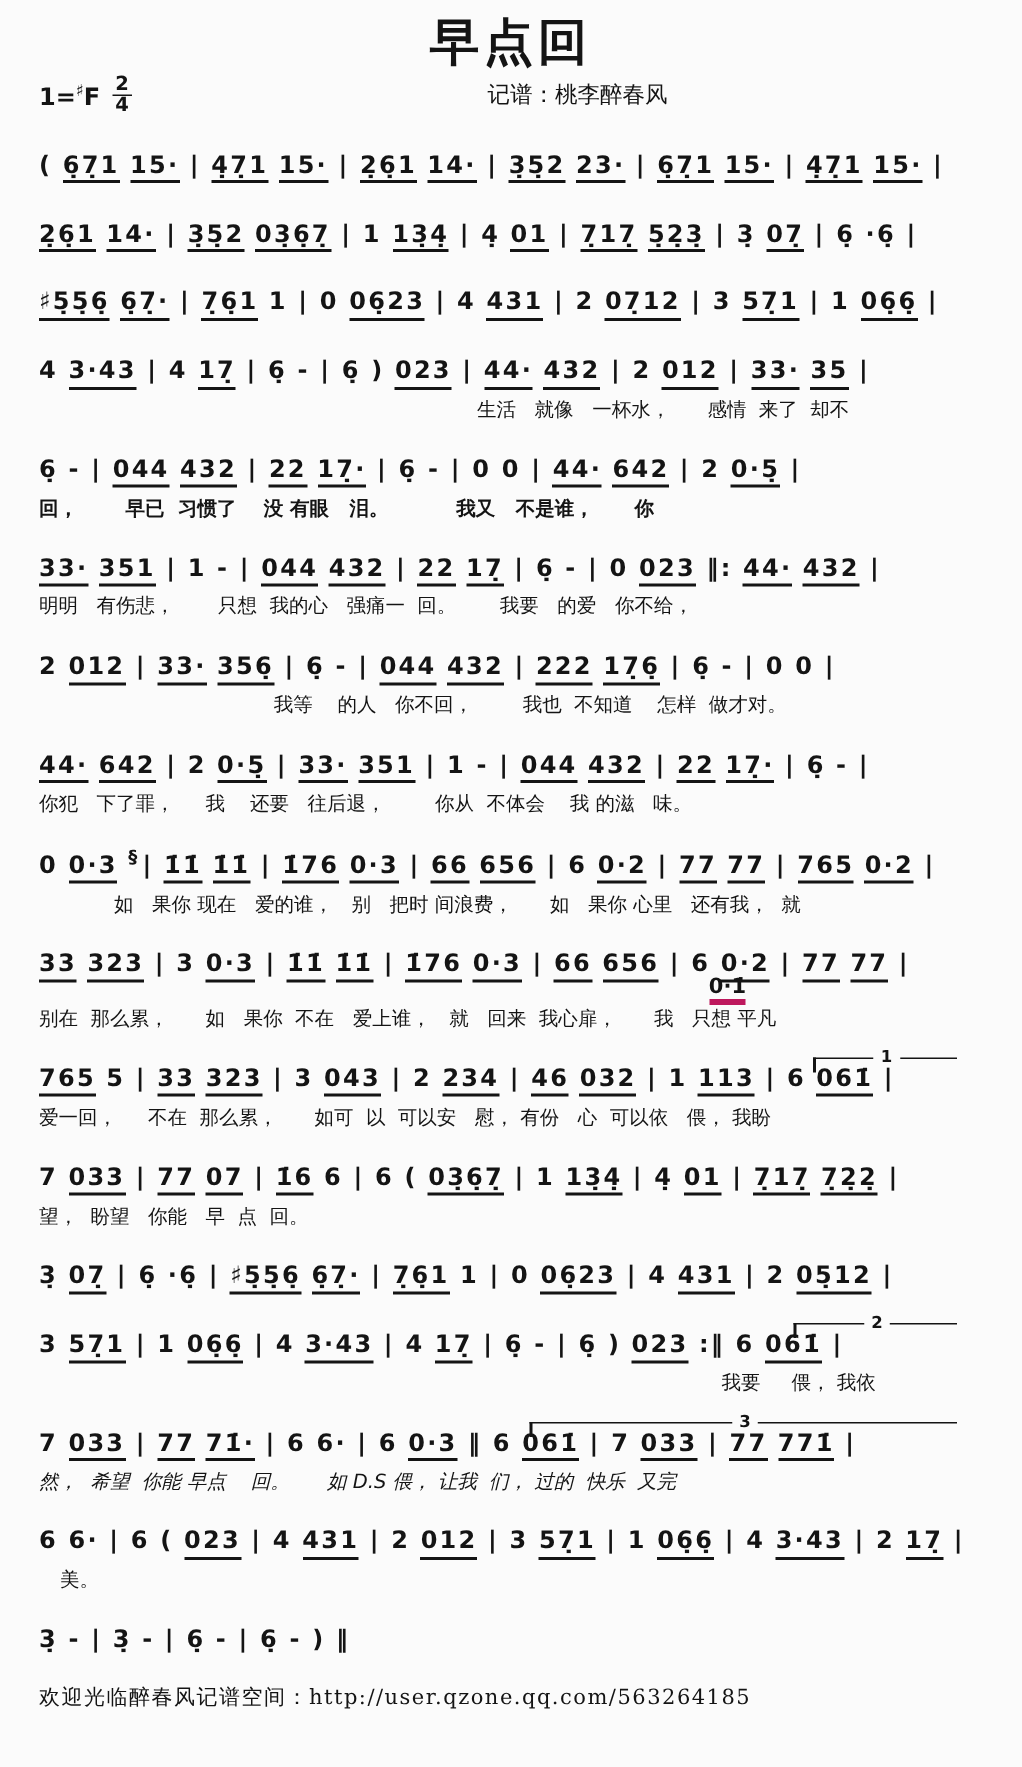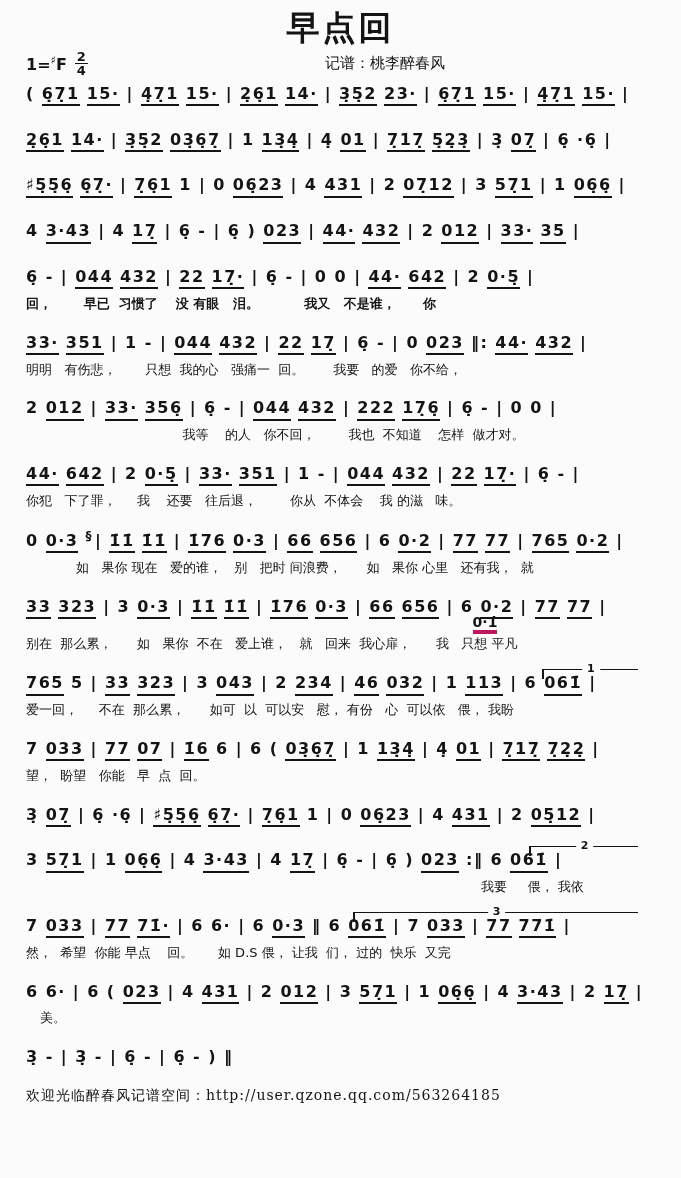--- a/index.html
+++ b/index.html
@@ -14,21 +14,21 @@
   .title{margin:0;text-align:center;font-size:33px;font-weight:bold;letter-spacing:3px;line-height:1.2}
   .meta{display:grid;grid-template-columns:150px 1fr 210px;align-items:center;margin-top:2px;font-size:15px}
   .keysig{display:inline-flex;align-items:center;gap:8px;font-weight:bold;font-size:16px}
   .keysig .sharp{font-size:11px;vertical-align:super}
   .frac{display:inline-flex;flex-direction:column;align-items:center;font-size:13px;font-weight:bold;line-height:1.05}
   .frac .den{border-top:1.5px solid #141414;padding:0 2px}
   .singer{text-align:center}
   .transcriber{text-align:right}
 
   
-  .score{margin-top:0}
+  .score{margin-top:16px}
   .system{position:relative;margin-bottom:13px}
   .notes{white-space:nowrap;font-weight:bold;font-size:16px;letter-spacing:1.5px;line-height:2.05}
   .notes span{display:inline-block;margin-right:7px}
   .notes .bar{margin-right:7px;font-weight:bold}
   .notes .beam{border-bottom:2px solid #141414;line-height:1.15;padding-bottom:1px}
   .notes .segno{font-size:12px;vertical-align:super;margin-right:2px}
   .altline{font-weight:bold;font-size:14px;line-height:1;margin-top:-8px}
   .altline .beam{border-bottom:4px solid #be185d;padding-bottom:1px;display:inline-block}
   .lyrics{white-space:pre;font-size:13px;line-height:1.45;margin-top:1px}
   .volta{position:absolute;top:2px;height:9px;border-top:1.5px solid #141414;border-left:2px solid #141414;z-index:2}
@@ -61,20 +61,21 @@
         <div class="notes"><span class="bar">(</span><span class="beam">6̣7̣1</span><span class="beam">15·</span><span class="bar">|</span><span class="beam">4̣7̣1</span><span class="beam">15·</span><span class="bar">|</span><span class="beam">2̣6̣1</span><span class="beam">14·</span><span class="bar">|</span><span class="beam">3̣5̣2</span><span class="beam">23·</span><span class="bar">|</span><span class="beam">6̣7̣1</span><span class="beam">15·</span><span class="bar">|</span><span class="beam">4̣7̣1</span><span class="beam">15·</span><span class="bar">|</span></div>
       </div>
       <div class="system">
         <div class="notes"><span class="beam">2̣6̣1</span><span class="beam">14·</span><span class="bar">|</span><span class="beam">3̣5̣2</span><span class="beam">03̣6̣7̣</span><span class="bar">|</span><span class="note">1</span><span class="beam">13̣4̣</span><span class="bar">|</span><span class="note">4̣</span><span class="beam">01</span><span class="bar">|</span><span class="beam">7̣17̣</span><span class="beam">5̣2̣3̣</span><span class="bar">|</span><span class="note">3̣</span><span class="beam">07̣</span><span class="bar">|</span><span class="note">6̣</span><span class="note">·6̣</span><span class="bar">|</span></div>
       </div>
       <div class="system">
         <div class="notes"><span class="beam">♯5̣5̣6̣</span><span class="beam">6̣7̣·</span><span class="bar">|</span><span class="beam">7̣6̣1</span><span class="note">1</span><span class="bar">|</span><span class="note">0</span><span class="beam">06̣23</span><span class="bar">|</span><span class="note">4</span><span class="beam">431</span><span class="bar">|</span><span class="note">2</span><span class="beam">07̣12</span><span class="bar">|</span><span class="note">3</span><span class="beam">57̣1</span><span class="bar">|</span><span class="note">1</span><span class="beam">06̣6̣</span><span class="bar">|</span></div>
       </div>
       <div class="system">
         <div class="notes"><span class="note">4</span><span class="beam">3·43</span><span class="bar">|</span><span class="note">4</span><span class="beam">17̣</span><span class="bar">|</span><span class="note">6̣</span><span class="note">-</span><span class="bar">|</span><span class="note">6̣</span><span class="bar">)</span><span class="beam">023</span><span class="bar">|</span><span class="beam">44·</span><span class="beam">432</span><span class="bar">|</span><span class="note">2</span><span class="beam">012</span><span class="bar">|</span><span class="beam">33·</span><span class="beam">35</span><span class="bar">|</span></div>
+        <div class="lyrics" style="padding-left: 292px;">生活   就像   一杯水，      感情  来了  却不</div>
       </div>
       <div class="system">
         <div class="notes"><span class="note">6̣</span><span class="note">-</span><span class="bar">|</span><span class="beam">044</span><span class="beam">432</span><span class="bar">|</span><span class="beam">22</span><span class="beam">17̣·</span><span class="bar">|</span><span class="note">6̣</span><span class="note">-</span><span class="bar">|</span><span class="note">0</span><span class="note">0</span><span class="bar">|</span><span class="beam">44·</span><span class="beam">642</span><span class="bar">|</span><span class="note">2</span><span class="beam">0·5̣</span><span class="bar">|</span></div>
         <div class="lyrics" style="padding-left: 0px; font-weight: bold;">回，       早已  习惯了    没 有眼   泪。          我又   不是谁，      你</div>
       </div>
       <div class="system">
         <div class="notes"><span class="beam">33·</span><span class="beam">351</span><span class="bar">|</span><span class="note">1</span><span class="note">-</span><span class="bar">|</span><span class="beam">044</span><span class="beam">432</span><span class="bar">|</span><span class="beam">22</span><span class="beam">17̣</span><span class="bar">|</span><span class="note">6̣</span><span class="note">-</span><span class="bar">|</span><span class="note">0</span><span class="beam">023</span><span class="bar">‖:</span><span class="beam">44·</span><span class="beam">432</span><span class="bar">|</span></div>
         <div class="lyrics" style="padding-left: 0px;">明明   有伤悲，       只想  我的心   强痛一  回。       我要   的爱   你不给，</div>
       </div>
       <div class="system">
@@ -113,21 +114,21 @@
           <i class="vlabel">2</i>
         </div>
         <div class="notes"><span class="note">3</span><span class="beam">57̣1</span><span class="bar">|</span><span class="note">1</span><span class="beam">06̣6̣</span><span class="bar">|</span><span class="note">4</span><span class="beam">3·43</span><span class="bar">|</span><span class="note">4</span><span class="beam">17̣</span><span class="bar">|</span><span class="note">6̣</span><span class="note">-</span><span class="bar">|</span><span class="note">6̣</span><span class="bar">)</span><span class="beam">023</span><span class="bar">:‖</span><span class="note">6</span><span class="beam">061̇</span><span class="bar">|</span></div>
         <div class="lyrics" style="padding-left: 455px;">我要     偎， 我依</div>
       </div>
       <div class="system">
         <div class="volta" style="left: 52%; width: 45%;">
           <i class="vlabel">3</i>
         </div>
         <div class="notes"><span class="note">7</span><span class="beam">033</span><span class="bar">|</span><span class="beam">77</span><span class="beam">71̇·</span><span class="bar">|</span><span class="note">6</span><span class="note">6·</span><span class="bar">|</span><span class="note">6</span><span class="beam">0·3</span><span class="bar">‖</span><span class="note">6</span><span class="beam">061̇</span><span class="bar">|</span><span class="note">7</span><span class="beam">033</span><span class="bar">|</span><span class="beam">77</span><span class="beam">771̇</span><span class="bar">|</span></div>
-        <div class="lyrics" style="padding-left: 0px;">然，  希望  你能 早点    回。      如 D.S 偎， 让我  们， 过的  快乐  又完</div>
+        <div class="lyrics" style="padding-left: 0px; font-style: italic;">然，  希望  你能 早点    回。      如 D.S 偎， 让我  们， 过的  快乐  又完</div>
       </div>
       <div class="system">
         <div class="notes"><span class="note">6</span><span class="note">6·</span><span class="bar">|</span><span class="note">6</span><span class="bar">(</span><span class="beam">023</span><span class="bar">|</span><span class="note">4</span><span class="beam">431</span><span class="bar">|</span><span class="note">2</span><span class="beam">012</span><span class="bar">|</span><span class="note">3</span><span class="beam">57̣1</span><span class="bar">|</span><span class="note">1</span><span class="beam">06̣6̣</span><span class="bar">|</span><span class="note">4</span><span class="beam">3·43</span><span class="bar">|</span><span class="note">2</span><span class="beam">17̣</span><span class="bar">|</span></div>
         <div class="lyrics" style="padding-left: 14px;">美。</div>
       </div>
       <div class="system">
         <div class="notes"><span class="note">3̣</span><span class="note">-</span><span class="bar">|</span><span class="note">3̣</span><span class="note">-</span><span class="bar">|</span><span class="note">6̣</span><span class="note">-</span><span class="bar">|</span><span class="note">6̣</span><span class="note">-</span><span class="bar">)</span><span class="bar">‖</span></div>
       </div>
     </main>
 

